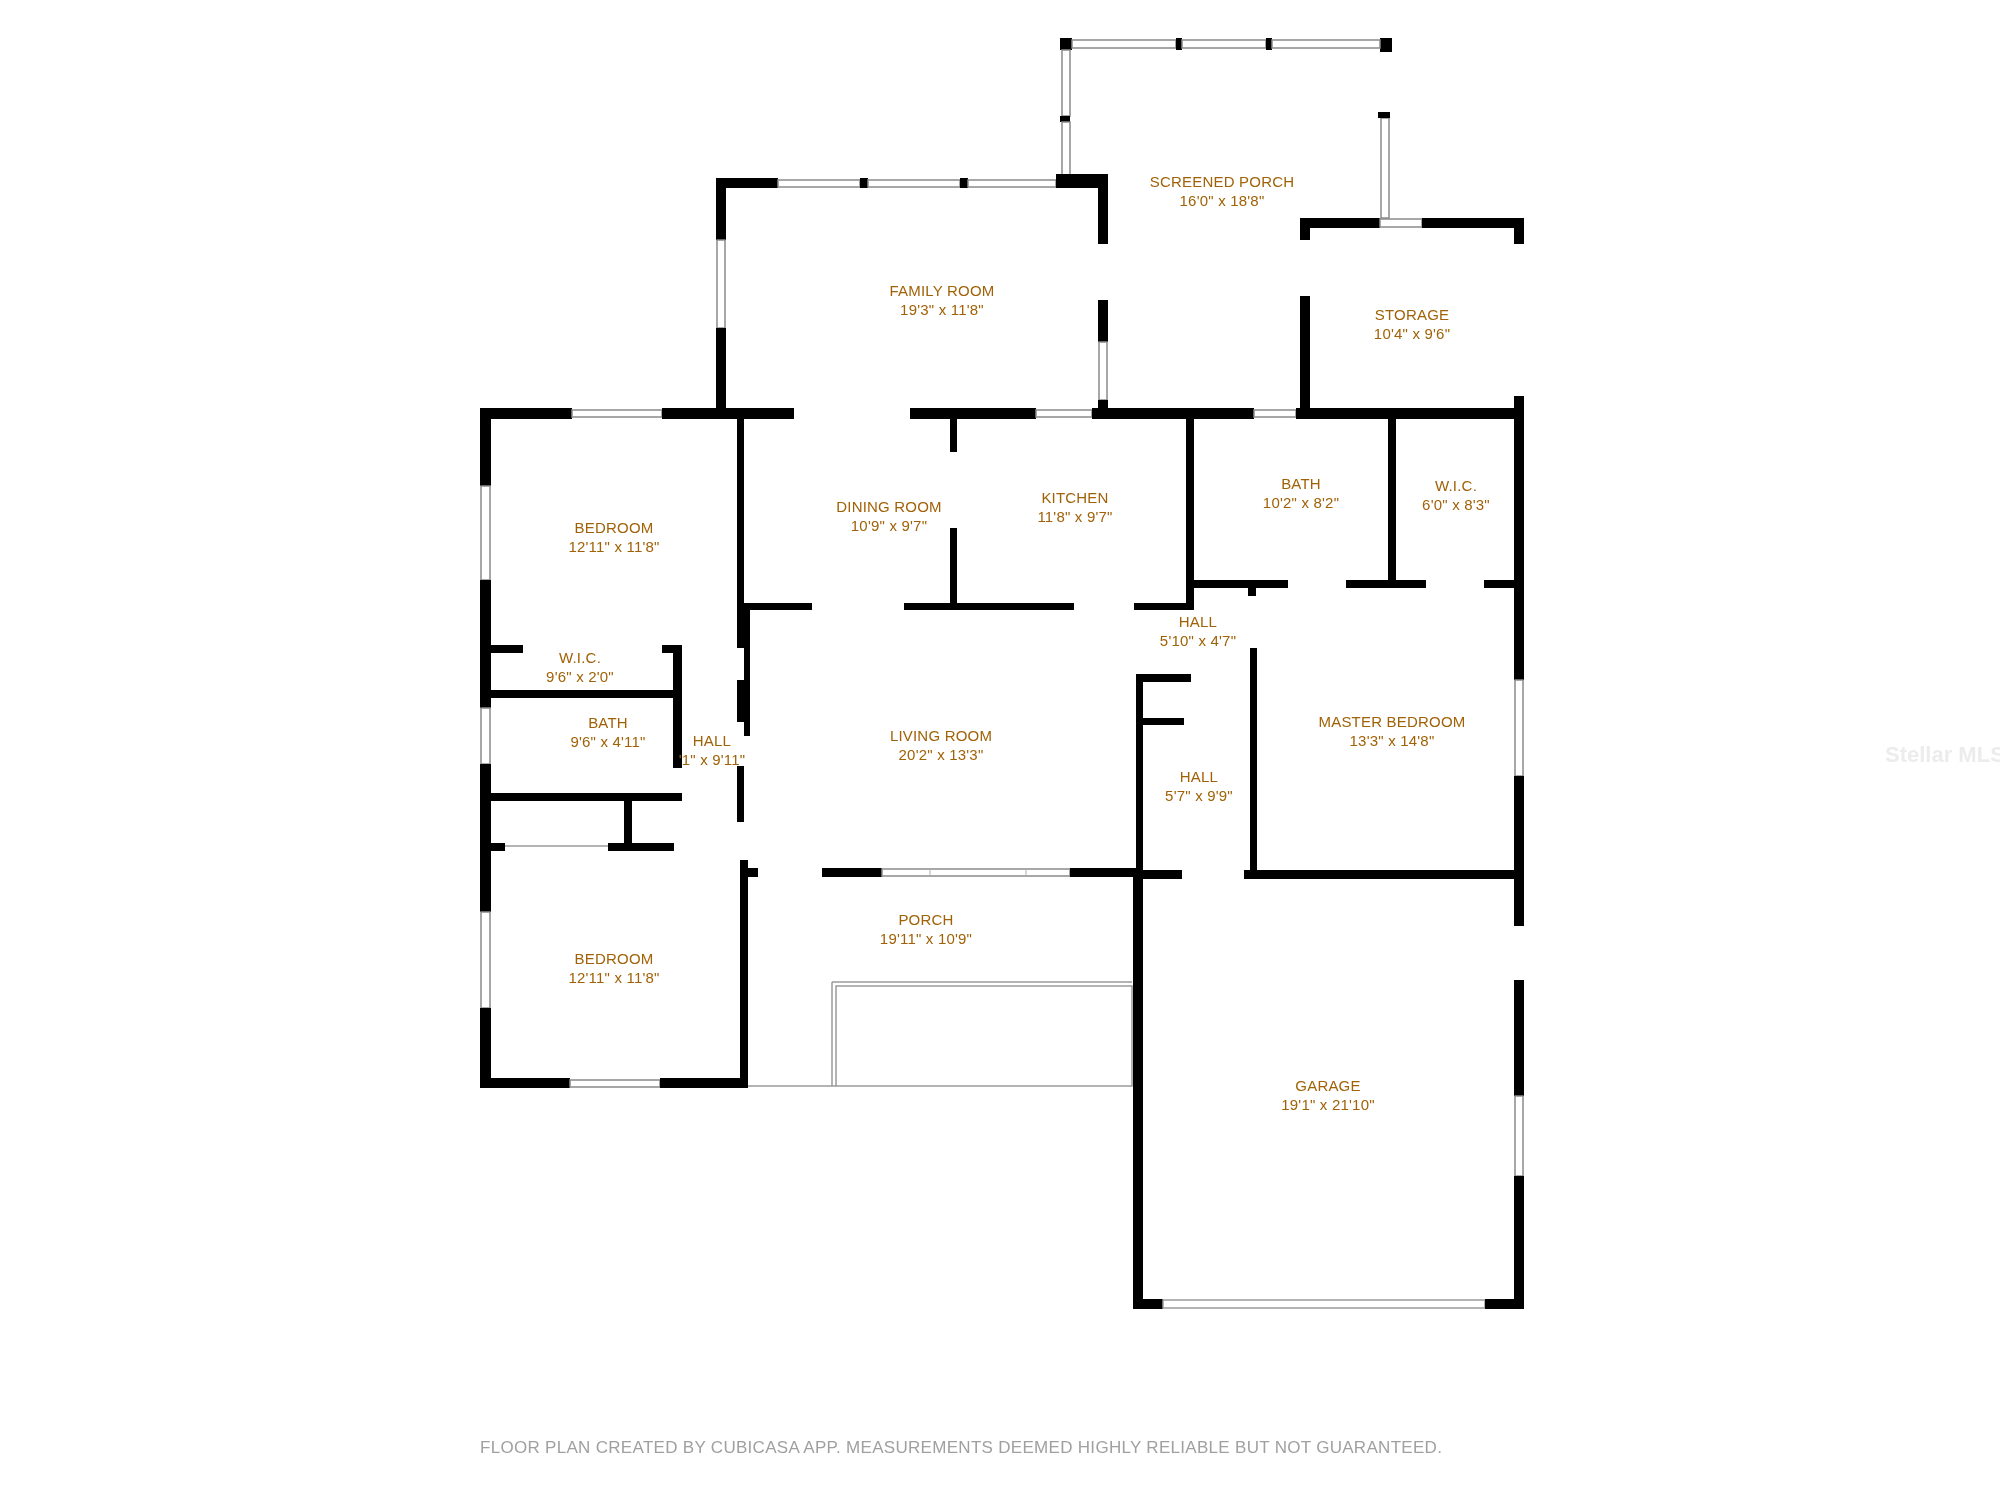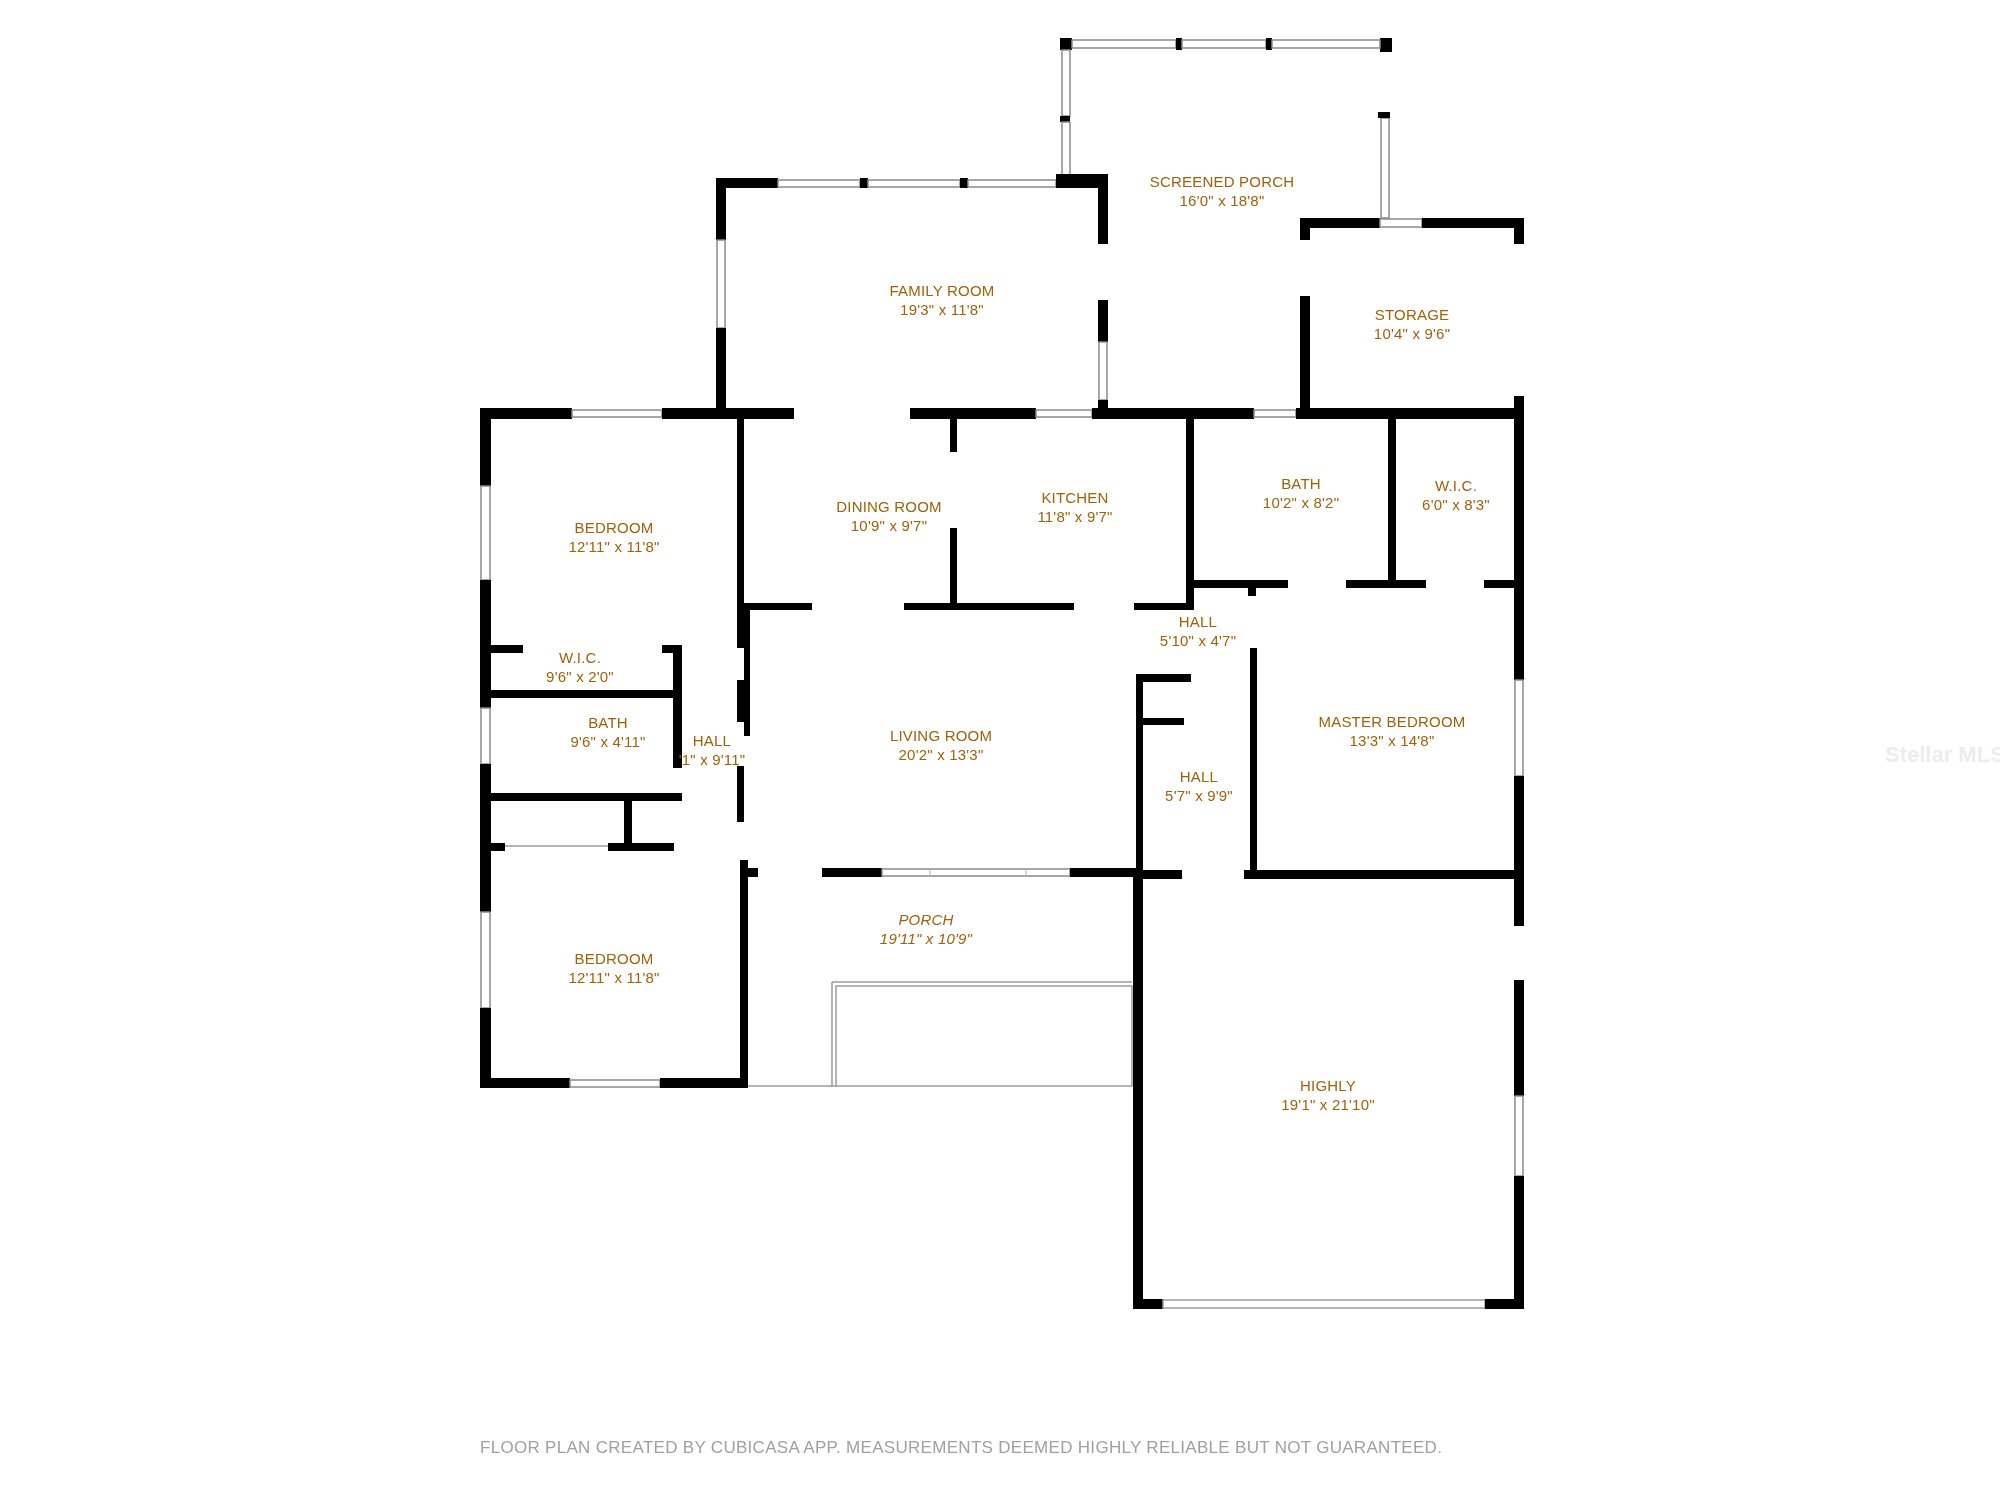--- a/index.html
+++ b/index.html
@@ -212,27 +212,27 @@
   <span class="dm">20'2" x 13'3"</span>
 </div>
 <div class="room-label" style="left:1392px;top:712px;">
   <span class="nm">MASTER BEDROOM</span>
   <span class="dm">13'3" x 14'8"</span>
 </div>
 <div class="room-label" style="left:1199px;top:767px;">
   <span class="nm">HALL</span>
   <span class="dm">5'7" x 9'9"</span>
 </div>
-<div class="room-label" style="left:926px;top:910px;font-style:italic;">
+<div class="room-label" style="left:926px;top:910px;">
   <span class="nm">PORCH</span>
   <span class="dm">19'11" x 10'9"</span>
 </div>
 <div class="room-label" style="left:614px;top:949px;">
   <span class="nm">BEDROOM</span>
   <span class="dm">12'11" x 11'8"</span>
 </div>
 <div class="room-label" style="left:1328px;top:1076px;">
-  <span class="nm">HIGHLY</span>
+  <span class="nm">GARAGE</span>
   <span class="dm">19'1" x 21'10"</span>
 </div>
 
 <div class="watermark">Stellar MLS</div>
 <div class="footer">FLOOR PLAN CREATED BY CUBICASA APP. MEASUREMENTS DEEMED HIGHLY RELIABLE BUT NOT GUARANTEED.</div>
 
 </body></html>

